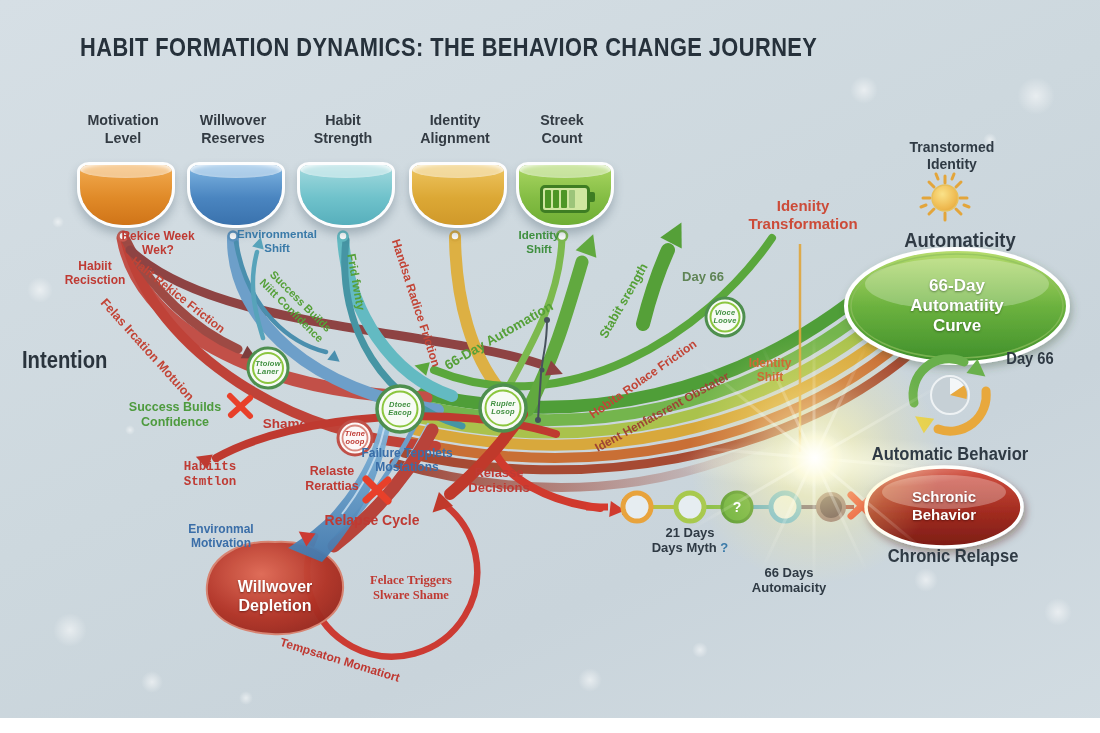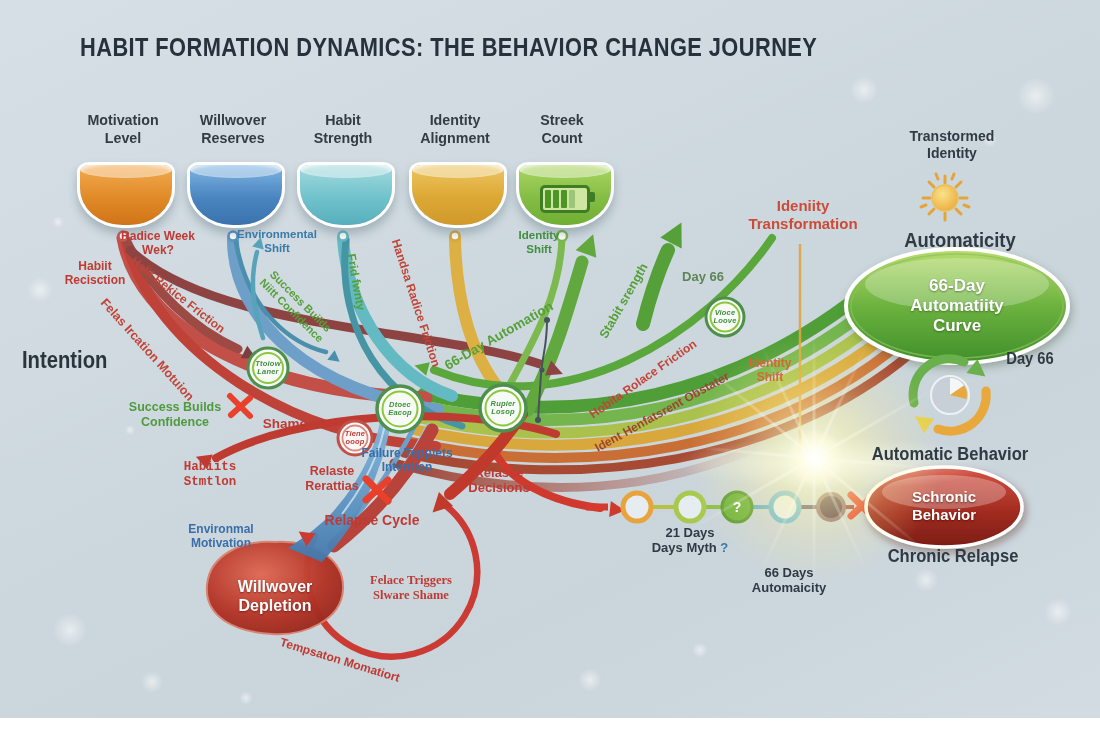--- a/index.html
+++ b/index.html
@@ -324,62 +324,62 @@
   <div class="battery">
       <i></i>
       <i></i>
       <i></i>
       <i class="dim"></i>
     </div>
 </div>
 
 <div class="intent">Intention</div>
 
-<div class="lbl red s12" style="left:158px;top:243px;">Radice Week
+<div class="lbl red s12" style="left:158px;top:243px;">Rekice Week
 Wek?</div>
 <div class="lbl red s12" style="left:95px;top:273px;">Habiit
 Recisction</div>
 <div class="lbl tblue s115" style="left:277px;top:242px;">Environmental
 Shift</div>
 <div class="lbl dgreen s115" style="left:539px;top:243px;">Identity
 Shift</div>
 
 <div class="lbl red2 s12 rot" style="left:178px;top:295px;transform:translate(-50%,-50%) rotate(38deg);white-space:nowrap;">Halit Rekice Friction</div>
 <div class="lbl red2 s125 rot" style="left:147px;top:350px;transform:translate(-50%,-50%) rotate(48deg);white-space:nowrap;">Felas Ircation Motuion</div>
 <div class="lbl grn2 s11 rot" style="left:296px;top:306px;transform:translate(-50%,-50%) rotate(45deg);">Success Builds
 Niitt Confidence</div>
 <div class="lbl grn2 s12 rot" style="left:356px;top:282px;transform:translate(-50%,-50%) rotate(80deg);white-space:nowrap;">Frid fwnty</div>
 <div class="lbl red2 s12 rot" style="left:416px;top:303px;transform:translate(-50%,-50%) rotate(72deg);white-space:nowrap;">Handsa Radice Friction</div>
 <div class="lbl grn2 s135 rot" style="left:499px;top:336px;transform:translate(-50%,-50%) rotate(-30deg);white-space:nowrap;">66-Day Automation</div>
 <div class="lbl grn2 s125 rot" style="left:624px;top:301px;transform:translate(-50%,-50%) rotate(-60deg);white-space:nowrap;">Stabit srength</div>
 <div class="lbl graygreen s13" style="left:703px;top:277px;white-space:nowrap;">Day 66</div>
 
 <div class="lbl rorange s15" style="left:803px;top:215px;">Ideniity
 Transformation</div>
-<div class="lbl dark s14" style="left:952px;top:145px;text-align:center;">Transtormed
+<div class="lbl dark s14" style="left:952px;top:156px;text-align:center;">Transtormed
 Identity</div>
 <div class="lbl dark s20 hd" style="left:960px;top:241px;white-space:nowrap;">Automaticity</div>
 <div class="lbl white s175" style="left:957px;top:306px;text-shadow:0 1px 2px rgba(30,60,20,.5);">66-Day
 Automatiity Curve</div>
 <div class="lbl dark s16 hd" style="left:1030px;top:359px;white-space:nowrap;">Day 66</div>
 <div class="lbl orange s12" style="left:770px;top:370px;">Identity
 Shift</div>
 
 <div class="lbl red2 s12 rot" style="left:643px;top:379px;transform:translate(-50%,-50%) rotate(-35deg);white-space:nowrap;">Hobita Rolace Friction</div>
 <div class="lbl maroon s12 rot" style="left:662px;top:412px;transform:translate(-50%,-50%) rotate(-29deg);white-space:nowrap;">Ident Henfatsrent Obstater</div>
 
 <div class="lbl green s125" style="left:175px;top:415px;">Success Builds
 Confidence</div>
 <div class="lbl red s135" style="left:285px;top:424px;white-space:nowrap;">Shame</div>
 <div class="lbl red s125" style="left:210px;top:475px;font-family:Liberation Mono, monospace;">Habiits
 Stmtlon</div>
 <div class="lbl red s125" style="left:332px;top:479px;">Relaste
 Rerattias</div>
 <div class="lbl blue s12" style="left:407px;top:460px;">Failure Tepplets
-Intention</div>
+Mostations</div>
 <div class="lbl red s13" style="left:499px;top:480px;">Relasse
 Decisions</div>
 <div class="lbl blue s12" style="left:221px;top:536px;">Environmal
 Motivation</div>
 <div class="lbl red s14" style="left:372px;top:520px;white-space:nowrap;">Relapse Cycle</div>
 <div class="lbl white s16" style="left:275px;top:597px;text-shadow:0 1px 2px rgba(80,15,10,.6);">Willwover
 Depletion</div>
 <div class="lbl red s125" style="left:411px;top:588px;font-family:Liberation Serif, serif;">Felace Triggers
 Slware Shame</div>
 <div class="lbl red s12 rot" style="left:340px;top:660px;transform:translate(-50%,-50%) rotate(17deg);white-space:nowrap;">Tempsaton Momatiort</div>

